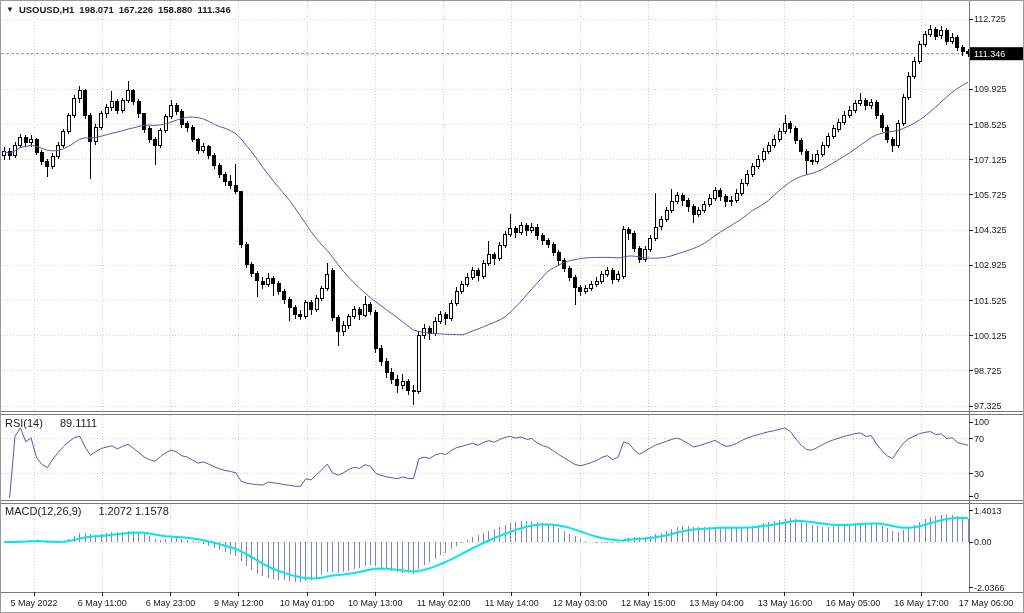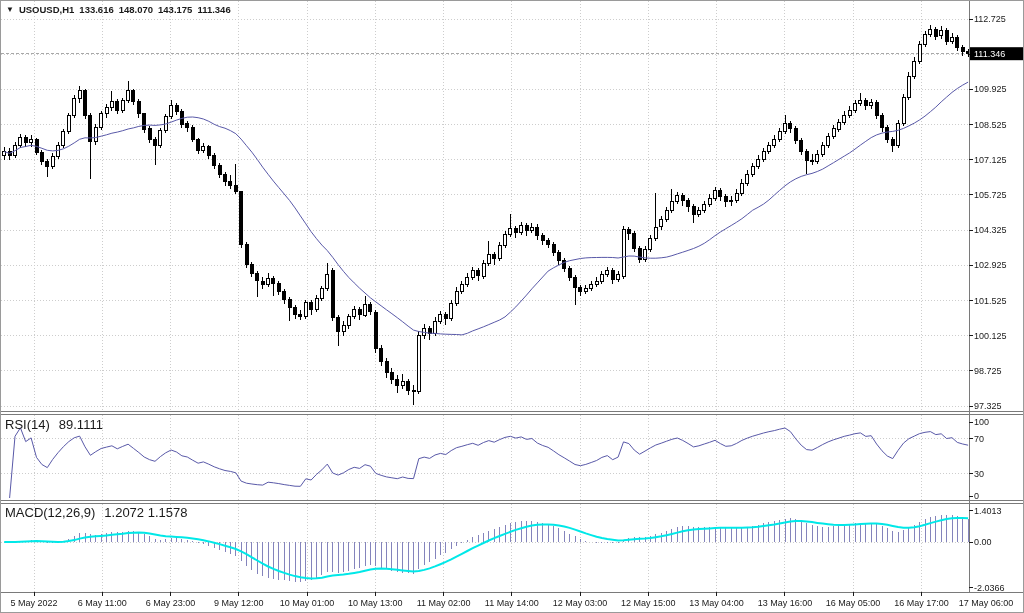--- a/index.html
+++ b/index.html
@@ -3,21 +3,21 @@
 <meta charset="utf-8">
 <style>
   html,body{margin:0;padding:0;background:#e8e8e8;}
   .chart-window{position:relative;width:1024px;height:613px;background:#ffffff;
     border:1px solid #9a9a9a;box-sizing:border-box;overflow:hidden;
     font-family:"Liberation Sans",sans-serif;}
   .chart-window svg{position:absolute;left:0;top:0;}
   .hdr{position:absolute;top:3px;left:5px;font-size:9.5px;font-weight:bold;color:#1a1a1a;
     display:flex;gap:5px;align-items:center;z-index:5;}
   .hdr .tri{font-size:8px;color:#1a1a1a;}
-  .plabel{position:absolute;left:4px;font-size:13px;color:#1a1a1a;z-index:5;display:flex;gap:9px;}
+  .plabel{position:absolute;left:4px;font-size:11px;color:#1a1a1a;z-index:5;display:flex;gap:17px;}
   .plabel-rsi{top:416px;}
   .plabel-macd{top:504px;align-items:center;}
 </style>
 </head>
 <body>
 
 <div class="chart-window">
   <svg id="plot" width="1024" height="613">
       <g stroke="#cdcdcd" stroke-width="1" stroke-dasharray="1,2" shape-rendering="crispEdges">
         <line x1="0" y1="18.0" x2="968" y2="18.0"></line>
@@ -356,23 +356,23 @@
         <text x="852.1" y="605" text-anchor="middle" font-family="Liberation Sans,sans-serif" font-size="9px" fill="#1a1a1a">16 May 05:00</text>
         <line x1="920.4" y1="591" x2="920.4" y2="595" stroke="#1a1a1a" stroke-width="1" shape-rendering="crispEdges"></line>
         <text x="920.4" y="605" text-anchor="middle" font-family="Liberation Sans,sans-serif" font-size="9px" fill="#1a1a1a">16 May 17:00</text>
         <text x="985.0" y="605" text-anchor="middle" font-family="Liberation Sans,sans-serif" font-size="9px" fill="#1a1a1a">17 May 06:00</text>
       </g>
     </svg>
 
   <div class="hdr">
     <span class="tri">▼</span>
     <span>USOUSD,H1</span>
-    <span>133.616</span>
-    <span>148.070</span>
-    <span>143.175</span>
+    <span>198.071</span>
+    <span>167.226</span>
+    <span>158.880</span>
     <span>111.346</span>
   </div>
 
   <div class="plabel plabel-rsi">
     <span>RSI(14)</span>
     <span>89.1111</span>
   </div>
 
   <div class="plabel plabel-macd">
     <span>MACD(12,26,9)</span>

